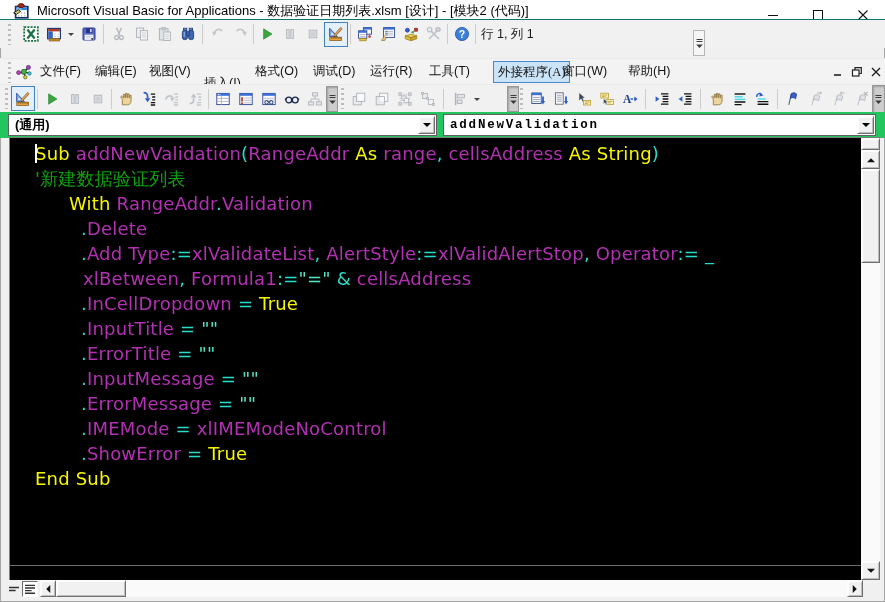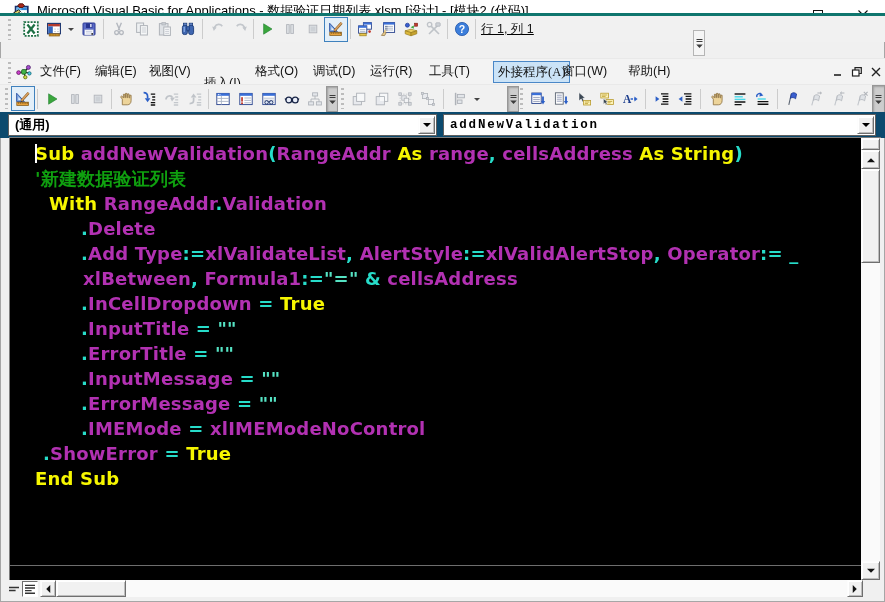--- a/index.html
+++ b/index.html
@@ -7,21 +7,21 @@
   .window{position:relative;width:885px;height:602px;background:#f0f0f0;overflow:hidden;
     font-family:"Liberation Sans","DejaVu Sans",sans-serif;outline:1px solid #a6a6a6;outline-offset:-1px;}
   
   .titlebar{position:absolute;top:0;left:0;right:0;height:22px;background:#fff;display:flex;align-items:center;}
   .app-icon{width:17px;height:17px;margin-left:13px;flex:0 0 auto;}
   .title-text{margin-left:7px;font-size:13px;color:#000;white-space:nowrap;}
   .cap-btns{position:absolute;right:0;top:0;height:29px;display:flex;}
   .cap{width:45px;height:29px;display:flex;align-items:center;justify-content:center;background:transparent;border:0;padding:0;}
   
   .tbar{position:absolute;left:0;right:0;background:#f1f1f1;display:flex;align-items:center;padding-left:7px;}
-  #tb1{top:13px;height:29px;border-top:3px solid #0f766e;text-decoration:underline;}
+  #tb1{top:19px;height:29px;border-top:1px solid #0f766e;}
   #tb2{top:84px;height:28px;border-top:1px solid #e9e9e9;}
   .tbtn{flex:0 0 auto;width:23px;height:24px;border:1px solid transparent;background:transparent;padding:0;
     display:flex;align-items:center;justify-content:center;}
   .tbtn svg{width:16px;height:16px;}
   .tbtn.active{background:#e3eff9;border-color:#3f81bd;width:24px;height:25px;}
   .tsep{flex:0 0 auto;width:1px;height:20px;background:#cccccc;margin:0 3px;}
   .tgrip{flex:0 0 auto;width:3px;height:21px;margin:0 3px 0 1px;
     background-image:repeating-linear-gradient(180deg,#bcbcbc 0 2px,rgba(0,0,0,0) 2px 5px);}
   .tarrow{flex:0 0 auto;width:12px;height:24px;display:flex;align-items:center;justify-content:center;}
   .tri-d{width:0;height:0;border:3.5px solid transparent;border-top-color:#444;margin-top:4px;}
@@ -38,21 +38,21 @@
   .mi.active{background:#cbe3f7;border:1px solid #4a87c7;padding:0 4px;}
   .mi:nth-child(1){left:32px;}.mi:nth-child(2){left:87px;}.mi:nth-child(3){left:141px;}
   .mi:nth-child(4){left:196px;margin-top:12px;}.mi:nth-child(5){left:247px;}.mi:nth-child(6){left:305px;}
   .mi:nth-child(7){left:362px;}.mi:nth-child(8){left:421px;}.mi:nth-child(9){left:493px;font-family:Liberation Serif, serif;}
   .mi:nth-child(10){left:554px;}.mi:nth-child(11){left:620px;text-align:center;}
   .menubar .tgrip{position:absolute;left:7px;top:3px;}
   .mod-icon{position:absolute;left:16px;top:5px;width:16px;height:16px;}
   .mdi-btns{position:absolute;right:0;top:0;height:26px;display:flex;align-items:center;}
   .mdi{width:19px;height:22px;display:flex;align-items:center;justify-content:center;background:transparent;border:0;padding:0;}
   
-  .crow{position:absolute;top:112px;left:0;right:0;height:26px;background:#0c4a6e;}
+  .crow{position:absolute;top:112px;left:0;right:0;height:26px;background:#22c55e;}
   .combo{position:absolute;top:2px;height:22px;background:#fff;border:1px solid #5f5f5f;display:flex;align-items:center;}
   #comboL{left:8px;width:429px;}
   #comboR{left:443px;width:433px;}
   .combo .val{padding-left:6px;font-size:13px;font-weight:bold;color:#000;white-space:nowrap;}
   #comboR .val{font-family:"Liberation Mono","DejaVu Sans Mono",monospace;font-size:12.5px;letter-spacing:1.8px;}
   .cab{position:absolute;right:1px;top:1px;bottom:1px;width:17px;background:#f1f1f1;
     border:1px solid;border-color:#fdfdfd #6f6f6f #6f6f6f #fdfdfd;
     box-shadow:inset 1px 1px 0 #ffffff, inset -1px -1px 0 #bdbdbd;
     display:flex;align-items:center;justify-content:center;}
   .cab::after{content:"";width:0;height:0;border:4px solid transparent;border-top-color:#000;margin-top:4px;}
@@ -795,35 +795,35 @@
   </div>
   <div class="combo" id="comboR">
     <span class="val">addNewValidation</span>
     <span class="cab"></span>
   </div>
 </div>
 
 <div id="frame-l"></div>
     <div id="frame-t"></div>
 
-<div id="code" style="background: rgb(0, 0, 0); font-weight: bold;">
+<div id="code" style="background: rgb(0, 0, 0);">
   <div id="code-lines">
         <div class="cl" style="padding-left: 25px;"><span class="tk-k">Sub </span><span class="tk-i">addNewValidation</span><span class="tk-n">(</span><span class="tk-i">RangeAddr</span><span class="tk-n"> </span><span class="tk-k">As</span><span class="tk-n"> </span><span class="tk-i">range</span><span class="tk-n">, </span><span class="tk-i">cellsAddress</span><span class="tk-n"> </span><span class="tk-k">As String</span><span class="tk-n">)</span></div>
         <div class="cl" style="padding-left: 25px;"><span class="tk-c">'新建数据验证列表</span></div>
-        <div class="cl" style="padding-left: 39px;"><span class="tk-k">With </span><span class="tk-i">RangeAddr</span><span class="tk-n">.</span><span class="tk-i">Validation</span></div>
+        <div class="cl" style="padding-left: 59px;"><span class="tk-k">With </span><span class="tk-i">RangeAddr</span><span class="tk-n">.</span><span class="tk-i">Validation</span></div>
         <div class="cl" style="padding-left: 71px;"><span class="tk-n">.</span><span class="tk-i">Delete</span></div>
         <div class="cl" style="padding-left: 71px;"><span class="tk-n">.</span><span class="tk-i">Add Type</span><span class="tk-n">:=</span><span class="tk-i">xlValidateList</span><span class="tk-n">, </span><span class="tk-i">AlertStyle</span><span class="tk-n">:=</span><span class="tk-i">xlValidAlertStop</span><span class="tk-n">, </span><span class="tk-i">Operator</span><span class="tk-n">:= _</span></div>
         <div class="cl" style="padding-left: 73px;"><span class="tk-i">xlBetween</span><span class="tk-n">, </span><span class="tk-i">Formula1</span><span class="tk-n">:=</span><span class="tk-s">"="</span><span class="tk-n"> </span><span class="tk-n">&amp;</span><span class="tk-n"> </span><span class="tk-i">cellsAddress</span></div>
         <div class="cl" style="padding-left: 71px;"><span class="tk-n">.</span><span class="tk-i">InCellDropdown</span><span class="tk-n"> = </span><span class="tk-k">True</span></div>
         <div class="cl" style="padding-left: 71px;"><span class="tk-n">.</span><span class="tk-i">InputTitle</span><span class="tk-n"> = </span><span class="tk-s">""</span></div>
         <div class="cl" style="padding-left: 71px;"><span class="tk-n">.</span><span class="tk-i">ErrorTitle</span><span class="tk-n"> = </span><span class="tk-s">""</span></div>
         <div class="cl" style="padding-left: 71px;"><span class="tk-n">.</span><span class="tk-i">InputMessage</span><span class="tk-n"> = </span><span class="tk-s">""</span></div>
         <div class="cl" style="padding-left: 71px;"><span class="tk-n">.</span><span class="tk-i">ErrorMessage</span><span class="tk-n"> = </span><span class="tk-s">""</span></div>
         <div class="cl" style="padding-left: 71px;"><span class="tk-n">.</span><span class="tk-i">IMEMode</span><span class="tk-n"> = </span><span class="tk-i">xlIMEModeNoControl</span></div>
-        <div class="cl" style="padding-left: 33px;"><span class="tk-n">.</span><span class="tk-i">ShowError</span><span class="tk-n"> = </span><span class="tk-k">True</span></div>
+        <div class="cl" style="padding-left: 71px;"><span class="tk-n">.</span><span class="tk-i">ShowError</span><span class="tk-n"> = </span><span class="tk-k">True</span></div>
         <div class="cl" style="padding-left: 25px;"><span class="tk-k">End Sub</span></div>
       </div>
   <div id="proc-sep"></div>
   <div id="caret" style="background: rgb(255, 255, 255);"></div>
 </div>
 
 <div id="vscroll">
   <div class="b3d" id="vs-split"></div>
   <div class="b3d" id="vs-up">
         <span class="sb-arrow ar-up"></span>

